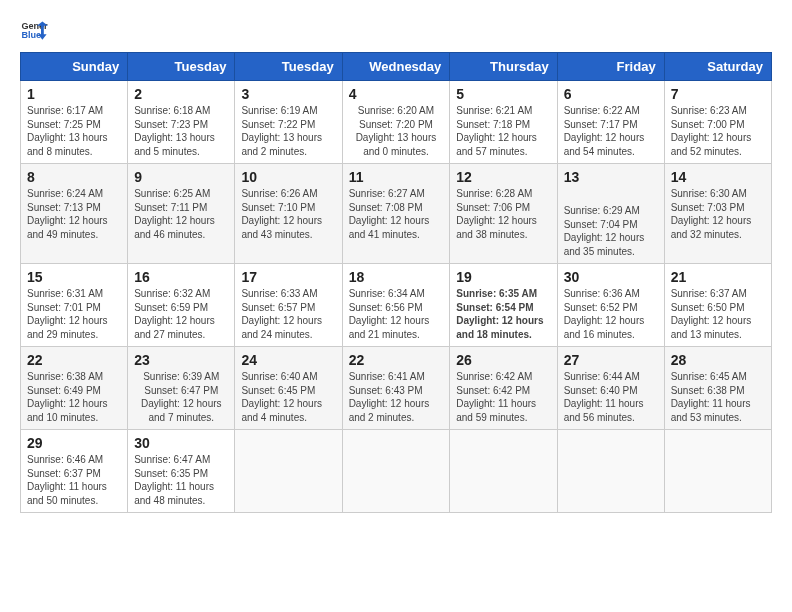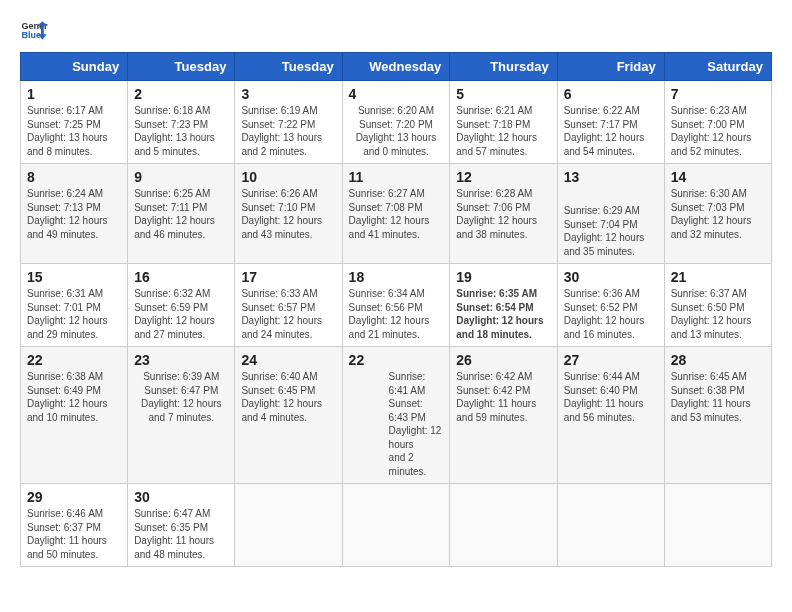--- a/index.html
+++ b/index.html
@@ -278,21 +278,21 @@
         </td>
         <td>
           <span class="day-number">24</span>
           <div class="day-info" style="white-space: pre-line;">Sunrise: 6:40 AM
 Sunset: 6:45 PM
 Daylight: 12 hours
 and 4 minutes.</div>
         </td>
         <td>
           <span class="day-number">22</span>
-          <div class="day-info" style="white-space: pre-line; margin-left: 40px;">Sunrise: 6:41 AM
+          <div class="day-info" style="white-space: pre-line;">Sunrise: 6:41 AM
 Sunset: 6:43 PM
 Daylight: 12 hours
 and 2 minutes.</div>
         </td>
         <td>
           <span class="day-number">26</span>
           <div class="day-info" style="white-space: pre-line;">Sunrise: 6:42 AM
 Sunset: 6:42 PM
 Daylight: 11 hours
 and 59 minutes.</div>

